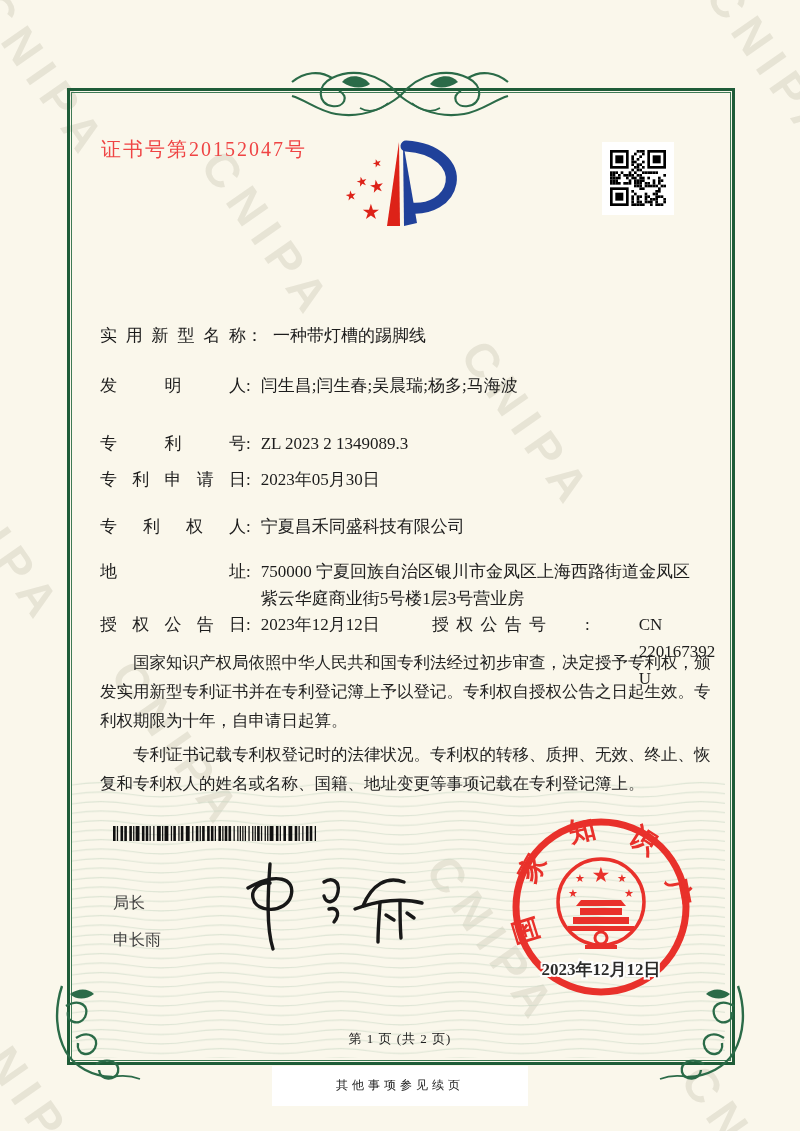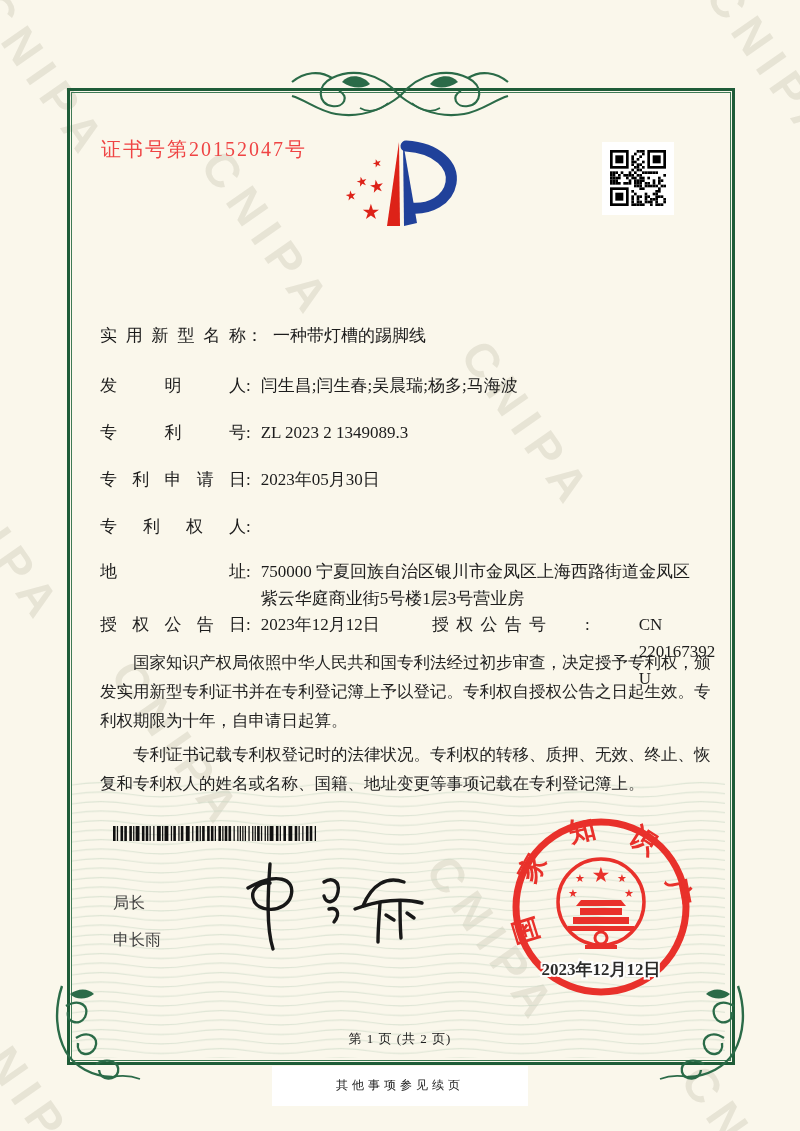--- a/index.html
+++ b/index.html
@@ -270,33 +270,34 @@
   <div class="frow" style="top:322px">
     <span class="flabel">实用新型名称</span>
     <span class="fcolon">：</span>
     <span class="fvalue">一种带灯槽的踢脚线</span>
   </div>
   <div class="frow" style="top:372px">
     <span class="flabel">发明人</span>
     <span class="fcolon">:</span>
     <span class="fvalue">闫生昌;闫生春;吴晨瑞;杨多;马海波</span>
   </div>
-  <div class="frow" style="top:419px">
+  <div class="frow" style="top:430px">
     <span class="flabel">专利号</span>
     <span class="fcolon">:</span>
     <span class="fvalue">ZL 2023 2 1349089.3</span>
   </div>
   <div class="frow" style="top:466px">
     <span class="flabel">专利申请日</span>
     <span class="fcolon">:</span>
     <span class="fvalue">2023年05月30日</span>
   </div>
   <div class="frow" style="top:513px">
     <span class="flabel">专利权人</span>
     <span class="fcolon">:</span>
+    <span class="fvalue">宁夏昌禾同盛科技有限公司</span>
   </div>
   <div class="frow" style="top:558px">
     <span class="flabel">地址</span>
     <span class="fcolon">:</span>
     <span class="fvalue" style="max-width:446px">750000 宁夏回族自治区银川市金凤区上海西路街道金凤区紫云华庭商业街5号楼1层3号营业房</span>
   </div>
   <div class="frow" style="top:611px">
     <span class="flabel">授权公告日</span>
     <span class="fcolon">:</span>
     <span class="fvalue">2023年12月12日</span>

